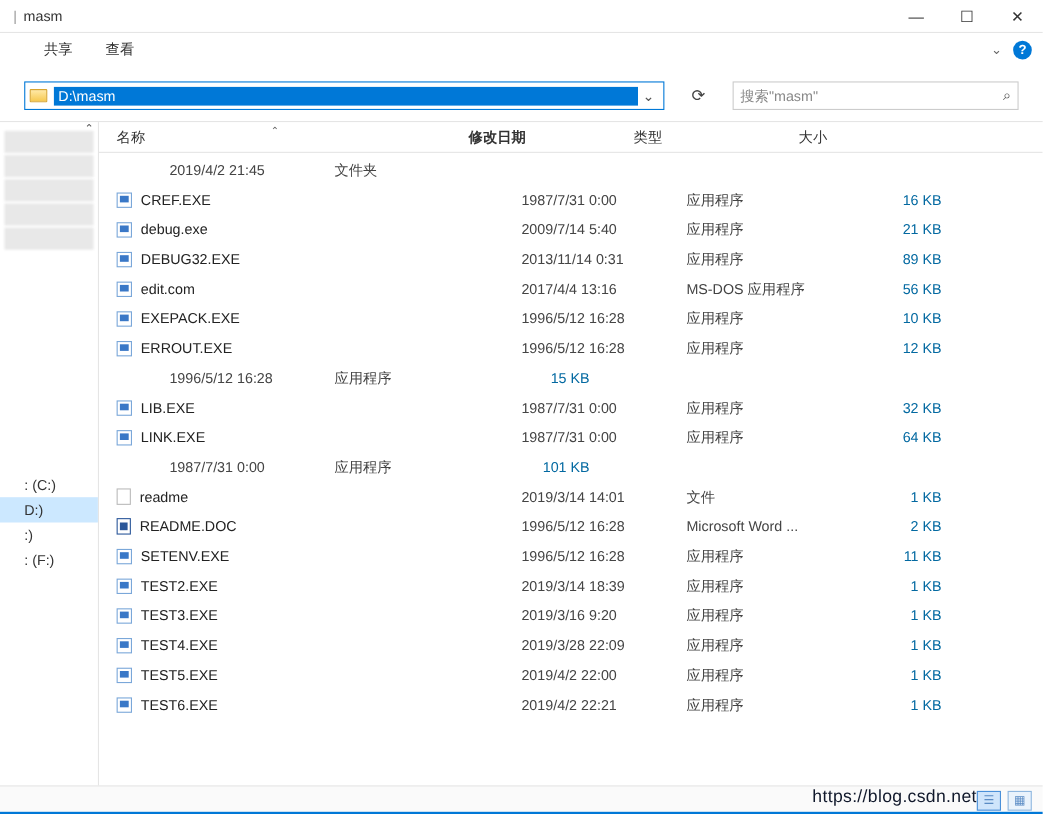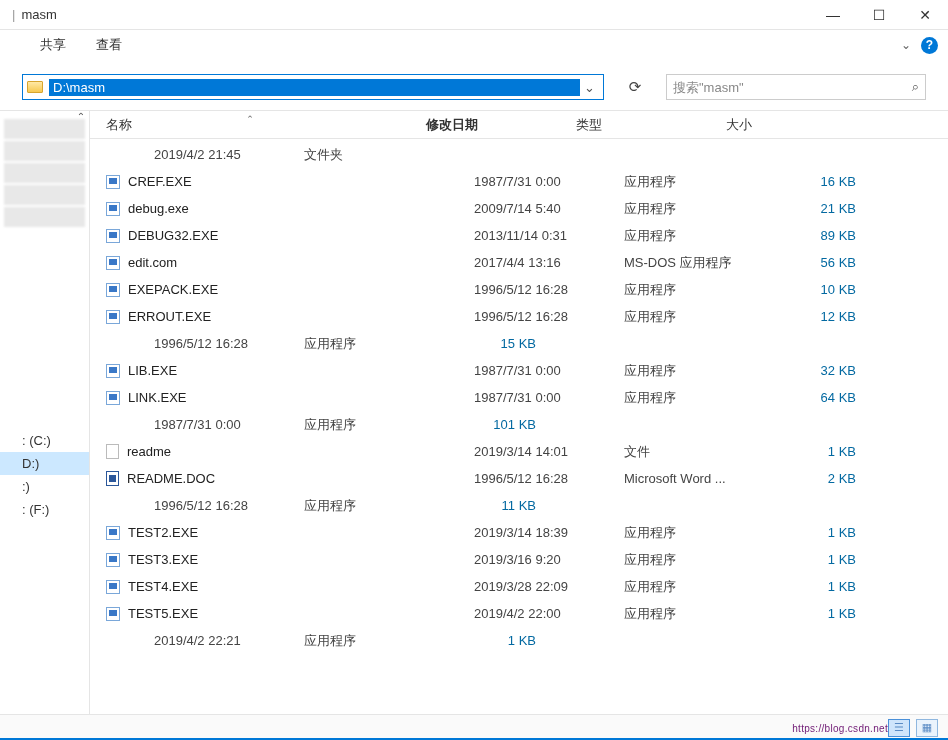--- a/index.html
+++ b/index.html
@@ -171,21 +171,21 @@
     padding-right:10px; gap:6px;
   }
   .viewbtn{
     width:22px; height:18px; border:1px solid #8fb7df;
     display:flex; align-items:center; justify-content:center;
     font-size:11px; color:#5a8bc4; background:#eaf3fc;
   }
   .viewbtn.active{ background:#cfe5fb; border-color:#4a90d9;}
   .watermark{
     position:absolute; right:60px; bottom:6px;
-    color:#701a75; font-size:10px; letter-spacing:0.3px;
+    color:#0f172a; font-size:16px; letter-spacing:0.3px;
     pointer-events:none;
   }
   .blue-underline{
     position:absolute; left:0; right:0; bottom:0;
     height:2px; background:#0078d7;
   }
 </style>
 </head>
 <body>
 
@@ -351,20 +351,24 @@
         <div class="row">
           <div class="cname">
             <span class="ico-doc"></span>
             <span>README.DOC</span>
           </div>
           <div class="cdate">1996/5/12 16:28</div>
           <div class="ctype">Microsoft Word ...</div>
           <div class="csize">2 KB</div>
         </div>
         <div class="row">
+          <div class="cname">
+            <span class="ico-exe"></span>
+            <span>SETENV.EXE</span>
+          </div>
           <div class="cdate">1996/5/12 16:28</div>
           <div class="ctype">应用程序</div>
           <div class="csize">11 KB</div>
         </div>
         <div class="row">
           <div class="cname">
             <span class="ico-exe"></span>
             <span>TEST2.EXE</span>
           </div>
           <div class="cdate">2019/3/14 18:39</div>
@@ -392,20 +396,24 @@
         <div class="row">
           <div class="cname">
             <span class="ico-exe"></span>
             <span>TEST5.EXE</span>
           </div>
           <div class="cdate">2019/4/2 22:00</div>
           <div class="ctype">应用程序</div>
           <div class="csize">1 KB</div>
         </div>
         <div class="row">
+          <div class="cname">
+            <span class="ico-exe"></span>
+            <span>TEST6.EXE</span>
+          </div>
           <div class="cdate">2019/4/2 22:21</div>
           <div class="ctype">应用程序</div>
           <div class="csize">1 KB</div>
         </div>
       </div>
   </div>
 </div>
 
 <div class="statusbar">
   <span class="watermark">https://blog.csdn.net</span>

